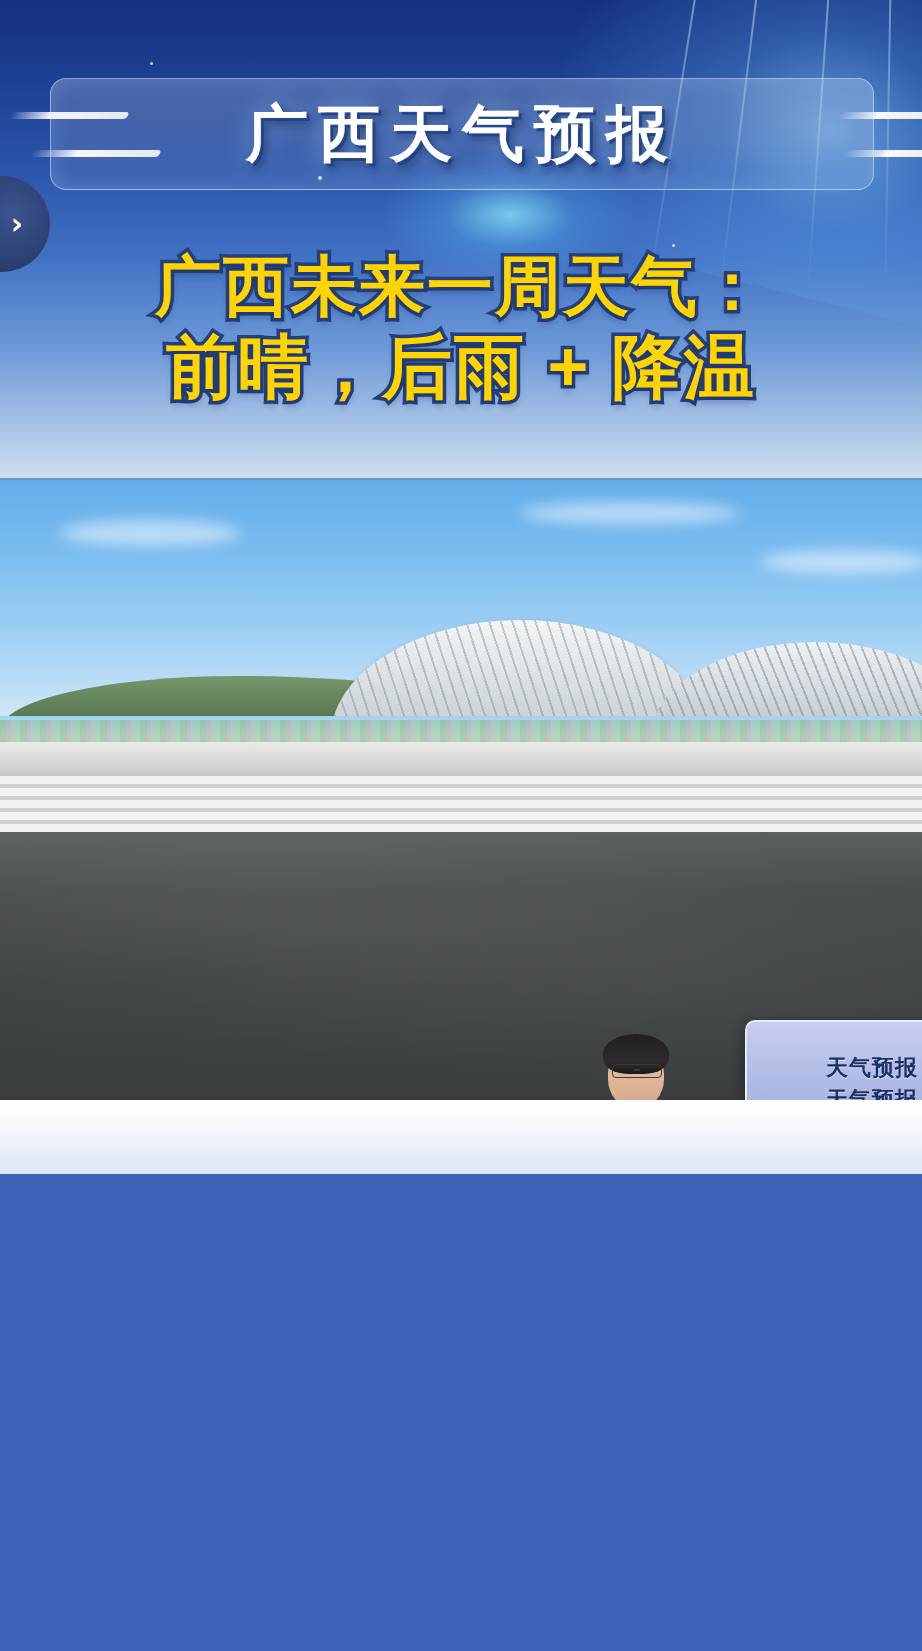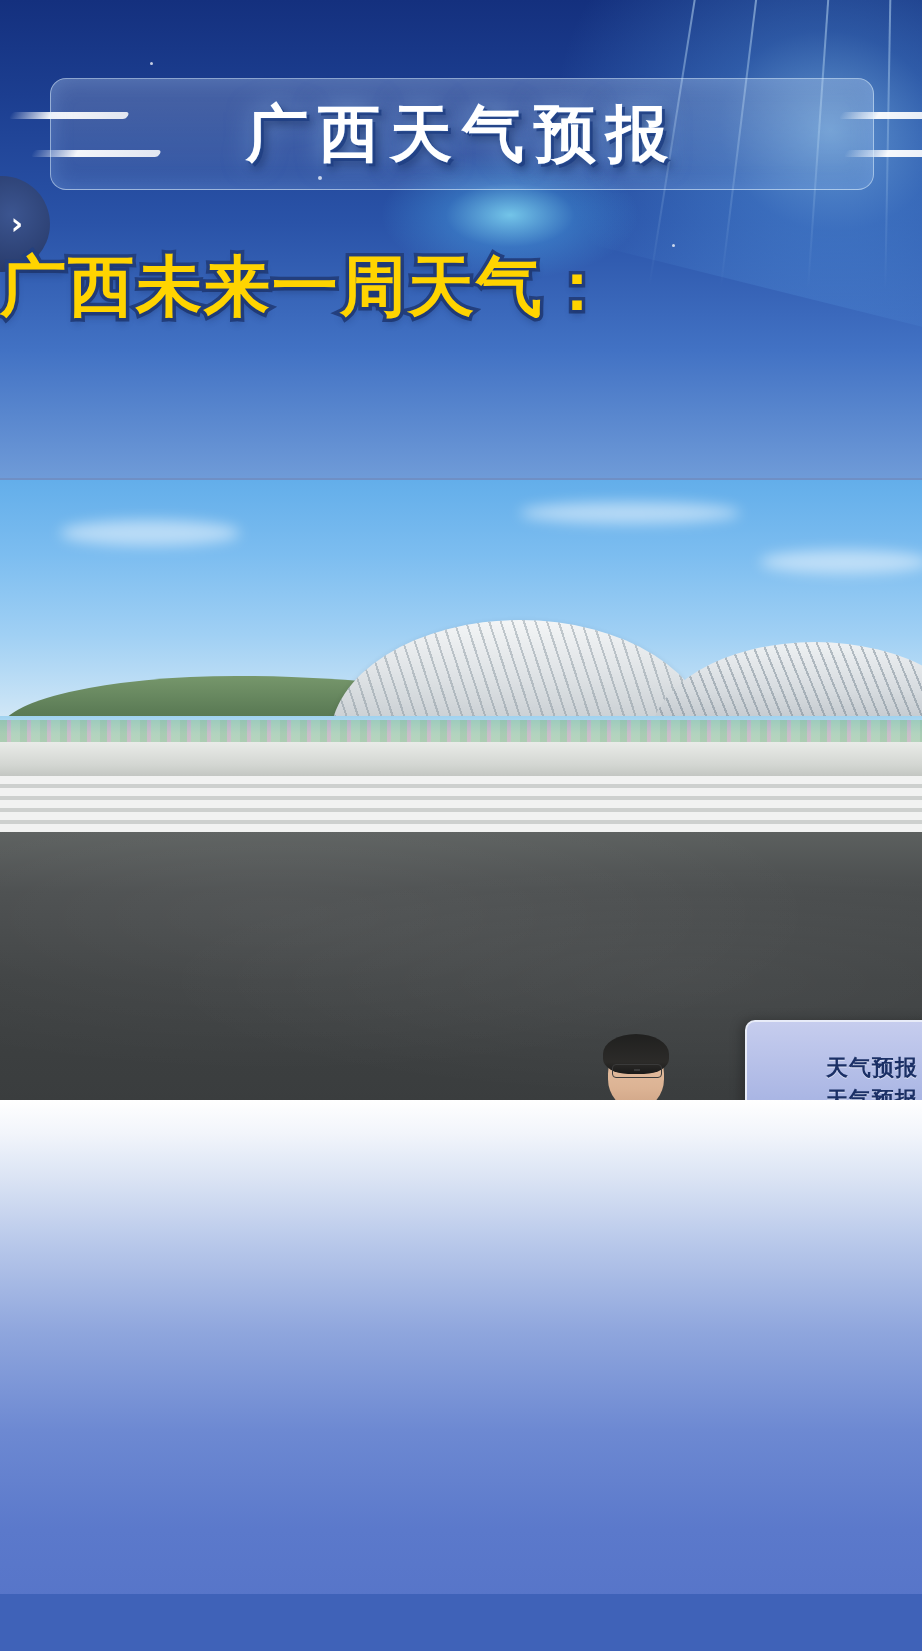--- a/index.html
+++ b/index.html
@@ -5,21 +5,21 @@
 <style>
   html,body{margin:0;padding:0;}
   body{
     width:922px;height:1651px;overflow:hidden;position:relative;
     font-family:"Liberation Sans","DejaVu Sans",sans-serif;
     background:#3f62b8;
   }
 
   
   .page{
-    position:absolute;inset:0;width:922px;height:1594px;overflow:hidden;
+    position:absolute;inset:0;width:922px;height:1174px;overflow:hidden;
     background:
       linear-gradient(180deg,
         #14307e 0%,
         #1c3e90 6%,
         #2a53a8 14%,
         #4272c4 22%,
         #6f9bd8 30%,
         #b9cde9 38%,
         #e8eef7 44%,
         #f4f7fb 47%,
@@ -71,21 +71,21 @@
   
   .speedline{
     position:absolute;height:7px;border-radius:4px;
     background:linear-gradient(90deg,rgba(255,255,255,0),rgba(255,255,255,.95) 35%,rgba(255,255,255,.85));
     transform:skewX(-28deg);pointer-events:none;
   }
 
   
   .headline{
     position:absolute;left:0;top:248px;width:922px;
-    line-height:1.18;
+    text-align:center;line-height:1.18;
   }
   .headline .ln{
     display:block;font-size:66px;font-weight:bold;letter-spacing:2px;
     color:#ffd400;
     -webkit-text-stroke:7px #24407f;
     paint-order:stroke fill;
     text-shadow:0 5px 7px rgba(20,40,90,.35);
   }
   .headline .ln2{font-size:70px;}
 
@@ -221,20 +221,21 @@
   <div class="banner">
     <div class="banner-title">广西天气预报</div>
   </div>
 
   <div class="nav-circle">
     <span class="chev">›</span>
   </div>
 
   <div class="headline">
     <span class="ln">广西未来一周天气：</span>
+    <span class="ln ln2">前晴，后雨 + 降温</span>
   </div>
 
   <div class="video">
 
     <div class="sky"></div>
     <div class="cloudwisp" style="left:60px;top:40px;width:180px;height:26px;"></div>
     <div class="cloudwisp" style="left:520px;top:22px;width:220px;height:22px;"></div>
     <div class="cloudwisp" style="left:760px;top:70px;width:170px;height:24px;"></div>
 
     <div class="hills"></div>

